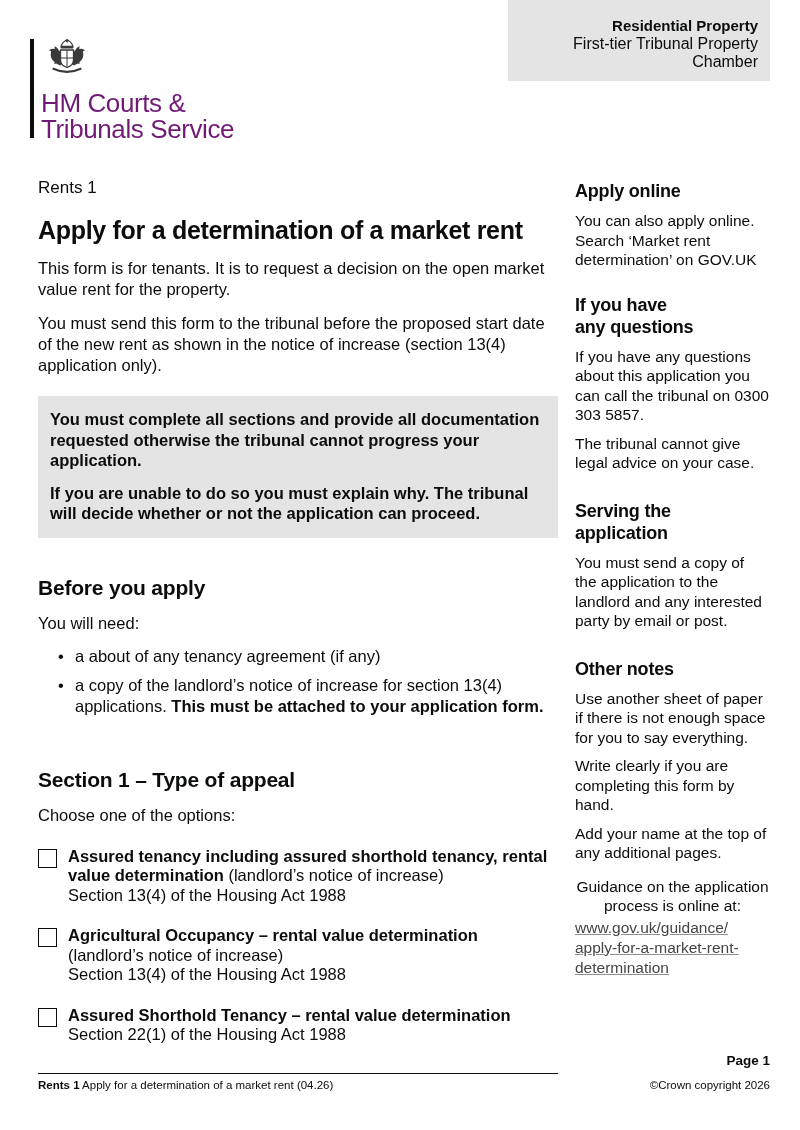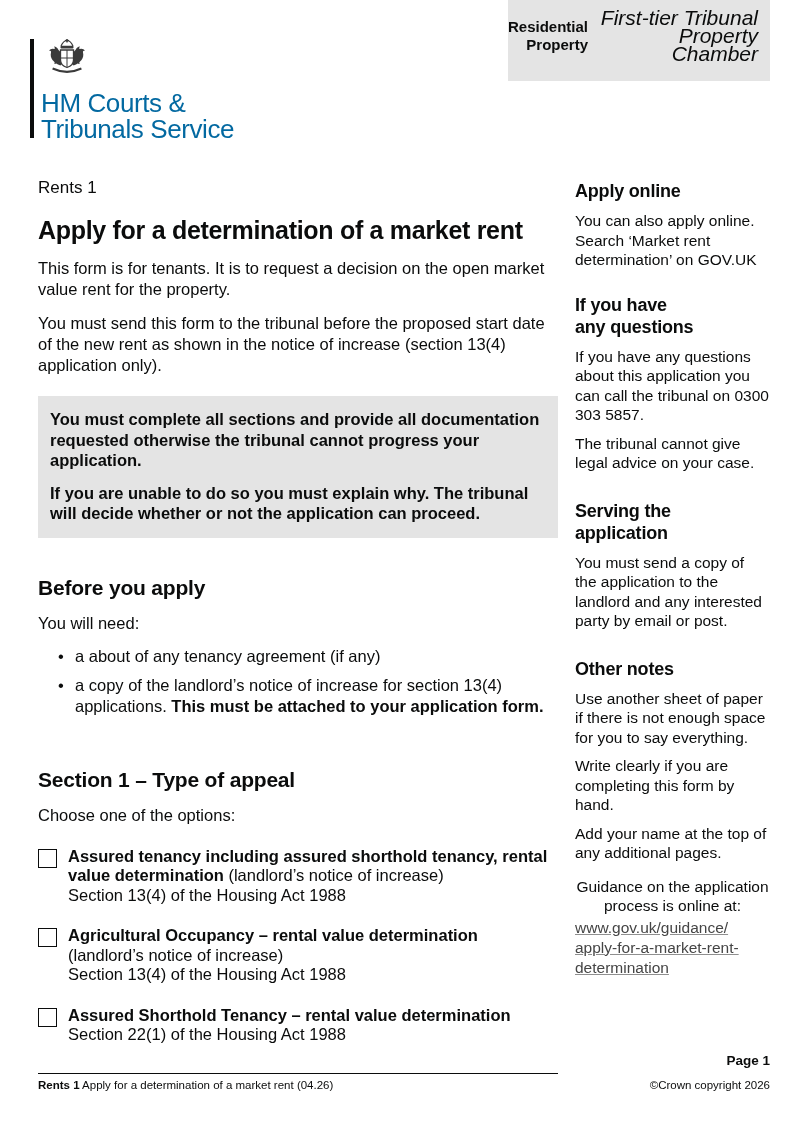--- a/index.html
+++ b/index.html
@@ -8,30 +8,30 @@
     position:relative; width:800px; height:1130px; margin:0 auto;
     background:#ffffff; color:#0b0c0c;
     font-family:"Liberation Sans", sans-serif;
     overflow:hidden;
   }
 
   
   .dept-box {
     position:absolute; top:0; left:508px; width:262px; height:81px;
     background:#e4e4e4;
-    display:flex; flex-direction:row; justify-content:flex-end; align-items:center;
+    display:flex; flex-direction:column; justify-content:flex-end; align-items:flex-end;
     padding:0 12px 10px 0; text-align:right;
   }
   .dept-line1 { font-weight:bold; font-size:15px; line-height:18px; }
-  .dept-line2 { font-size:21px; line-height:18px;font-style:italic; }
+  .dept-line2 { font-size:16px; line-height:18px; }
 
   .logo { position:absolute; top:39px; left:30px; display:flex; }
   .logo-bar { width:4px; height:99px; background:#0b0c0c; margin-right:7px; }
   .crest { margin:0 0 3px 1px; }
-  .logo-text { font-size:26px; line-height:26px; color:#0369a1; letter-spacing:-0.4px; }
+  .logo-text { font-size:26px; line-height:26px; color:#701a75; letter-spacing:-0.4px; }
 
   
   .content { position:absolute; top:178px; left:38px; width:732px; display:flex; gap:17px; }
   .main { width:520px; }
   .sidebar { width:195px; }
 
   
   .form-ref { font-size:17px; line-height:20px; }
   h1 { font-size:25px; line-height:29px; margin-top:18px; letter-spacing:-0.3px; }
   .main p.body { font-size:16.5px; line-height:21px; margin-top:13px; }

